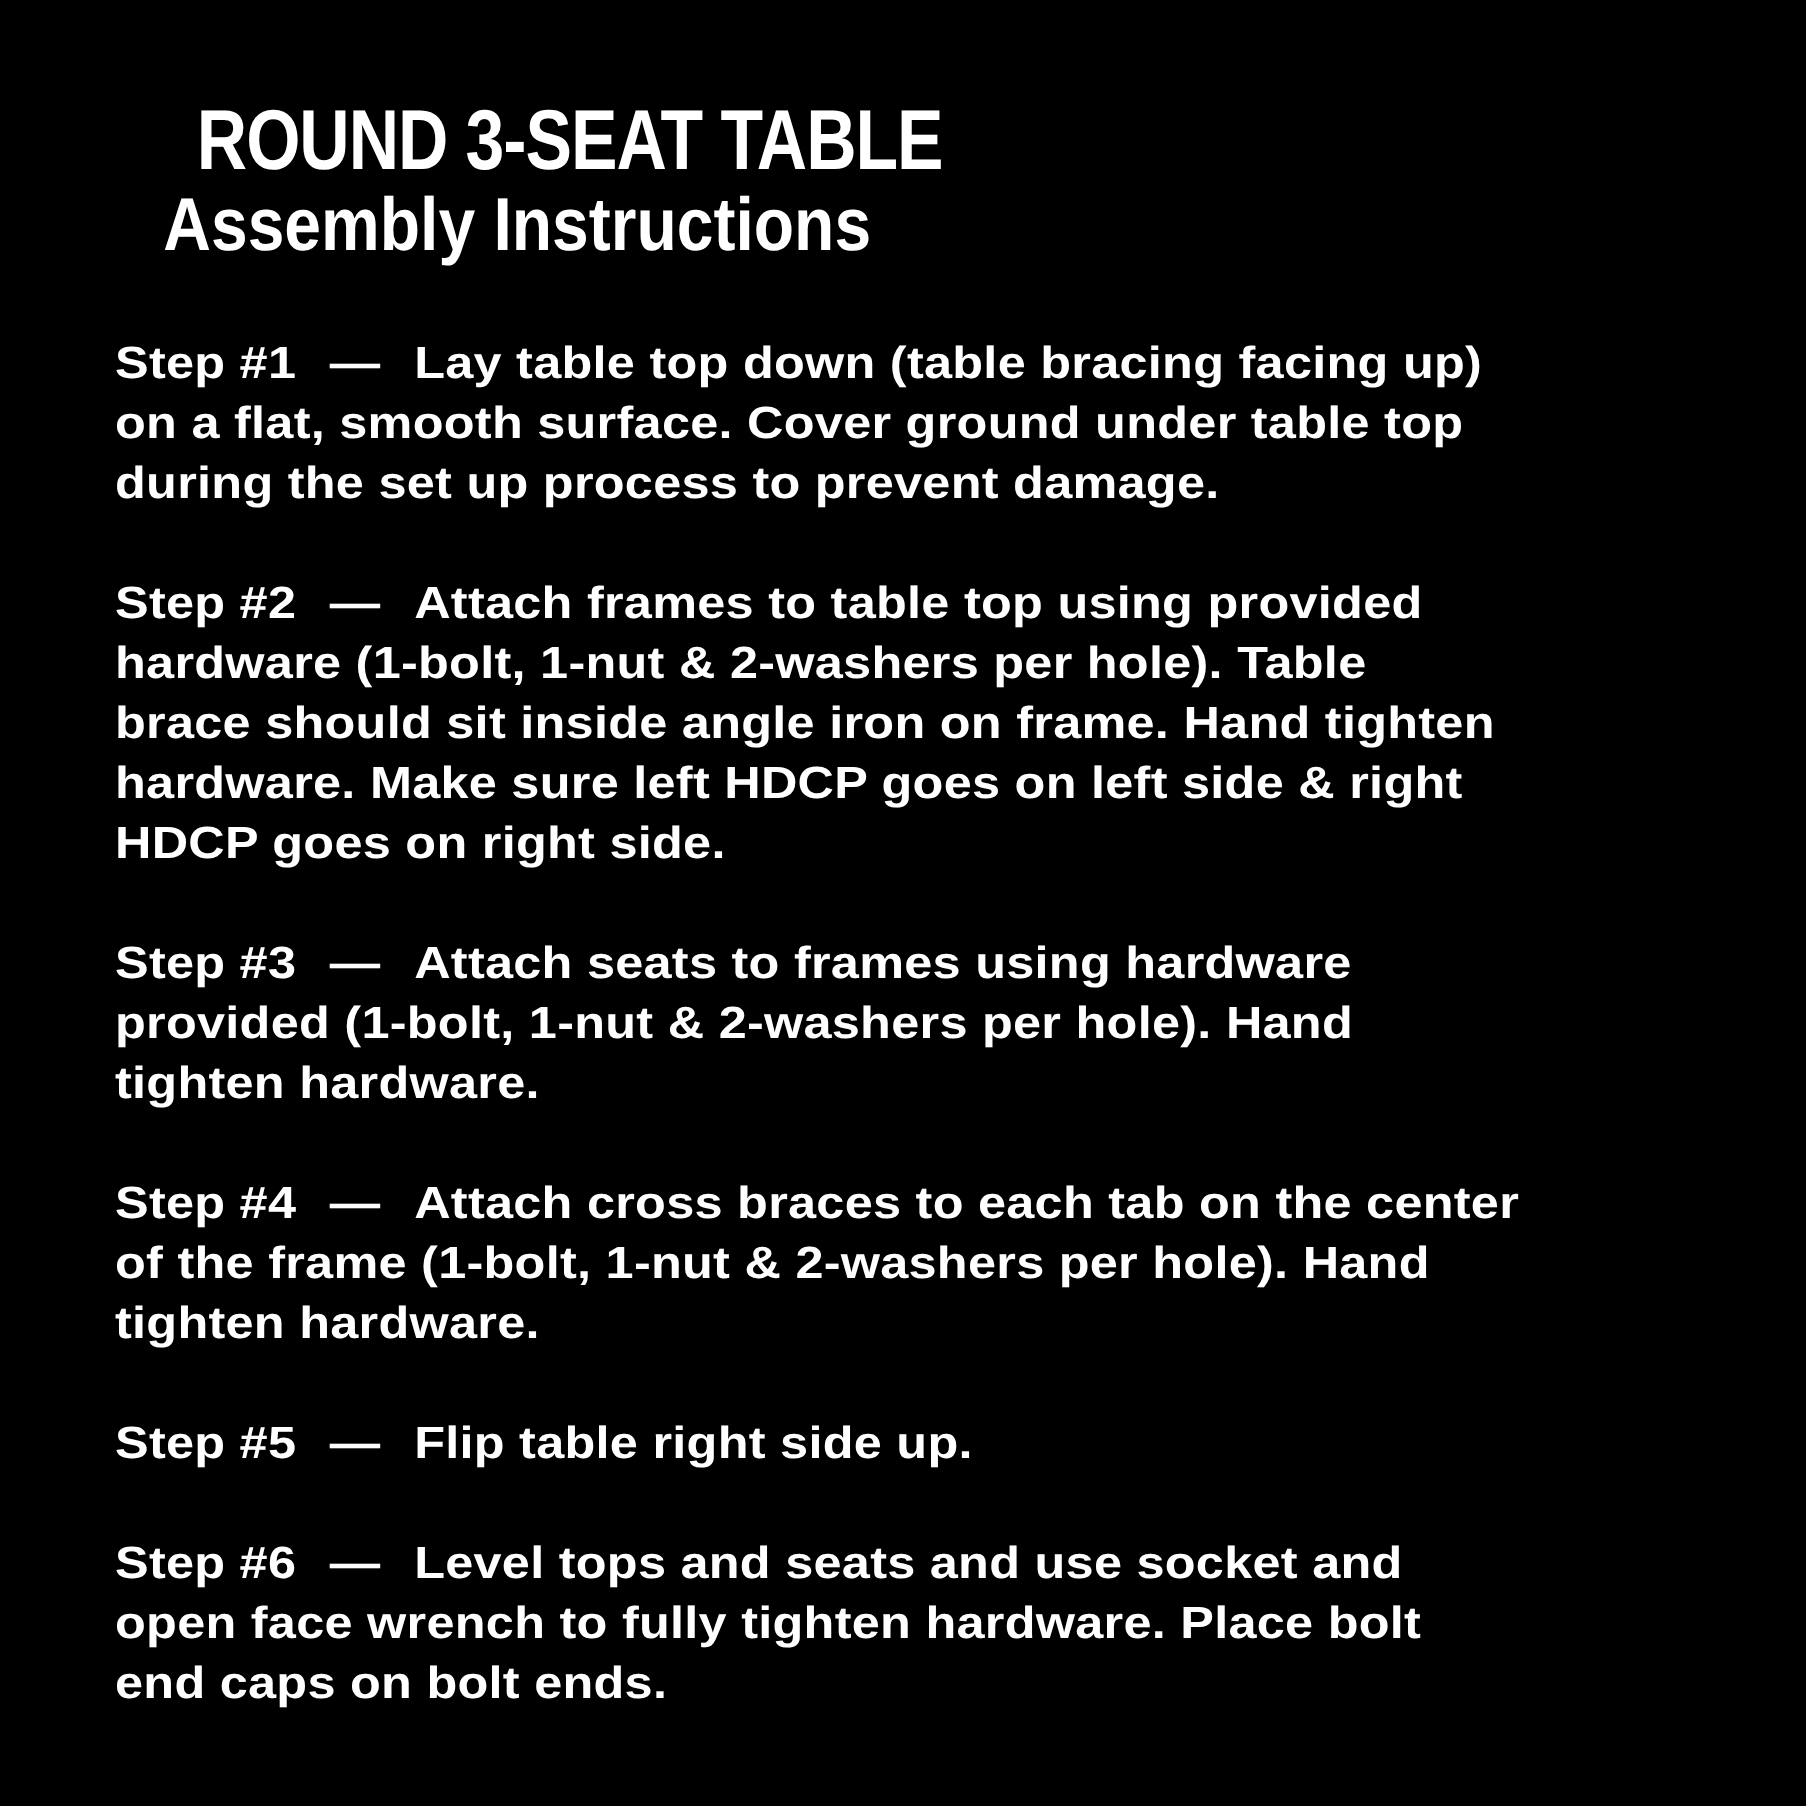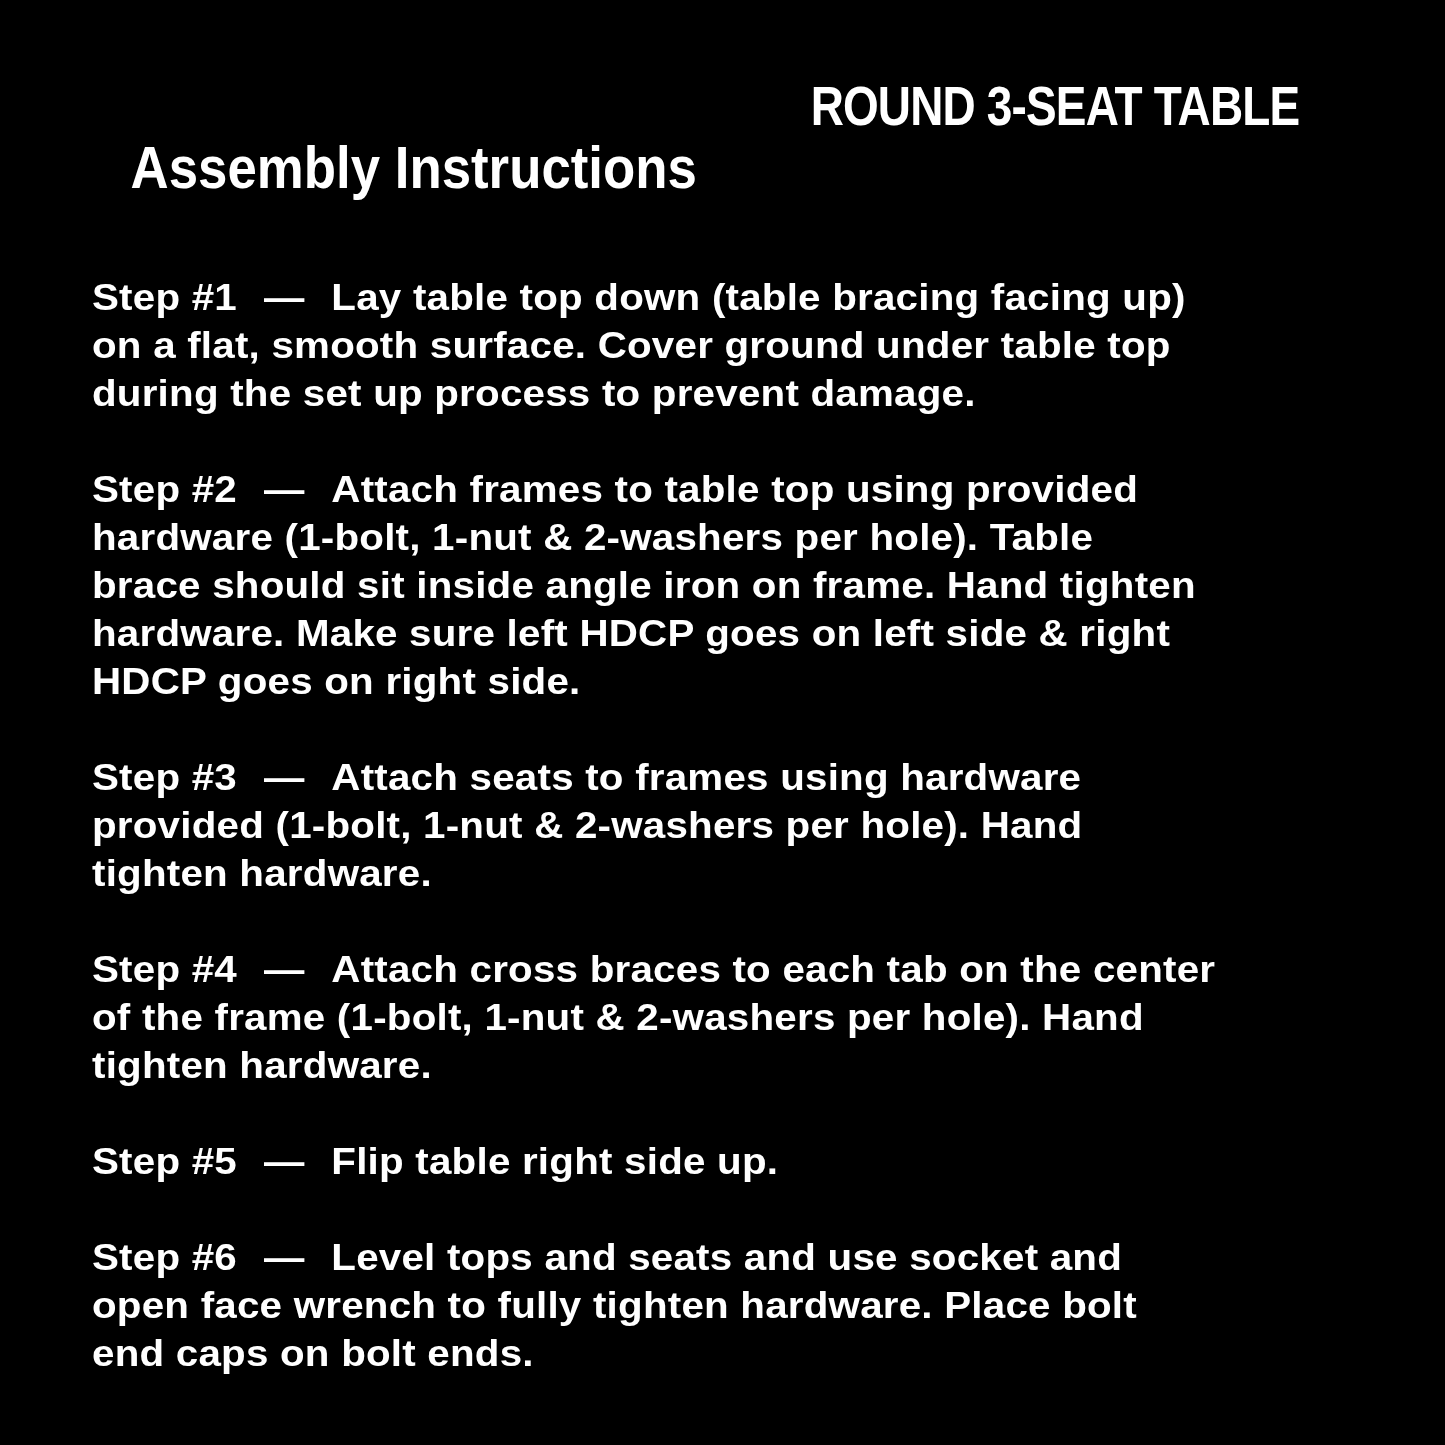--- a/index.html
+++ b/index.html
@@ -14,22 +14,22 @@
     background: #000000;
     color: #ffffff;
     font-family: "Liberation Sans", sans-serif;
     font-weight: 700;
     box-sizing: border-box;
     padding: 0 92px;
     overflow: hidden;
   }
   .page-title {
     margin: 78px 0 0 0;
-    text-align: right;
-    font-size: 56px;
+    text-align: left;
+    font-size: 68px;
     line-height: 1;
     letter-spacing: -1px;
     white-space: nowrap;
   }
   .page-title .squeeze {
     display: inline-block;
     transform: scaleX(0.82);
     transform-origin: 50% 50%;
   }
   .page-subtitle {
@@ -38,21 +38,21 @@
     font-size: 60px;
     line-height: 1;
     white-space: nowrap;
   }
   .page-subtitle .squeeze {
     display: inline-block;
     transform: scaleX(0.88);
     transform-origin: 50% 50%;
   }
   .steps {
-    margin-top: 76px;
+    margin-top: 56px;
   }
   .step {
     margin: 0 0 48px 0;
     font-size: 36px;
     line-height: 48px;
     letter-spacing: 0.2px;
     transform: scaleX(1.12);
     transform-origin: left top;
     white-space: pre;
   }

